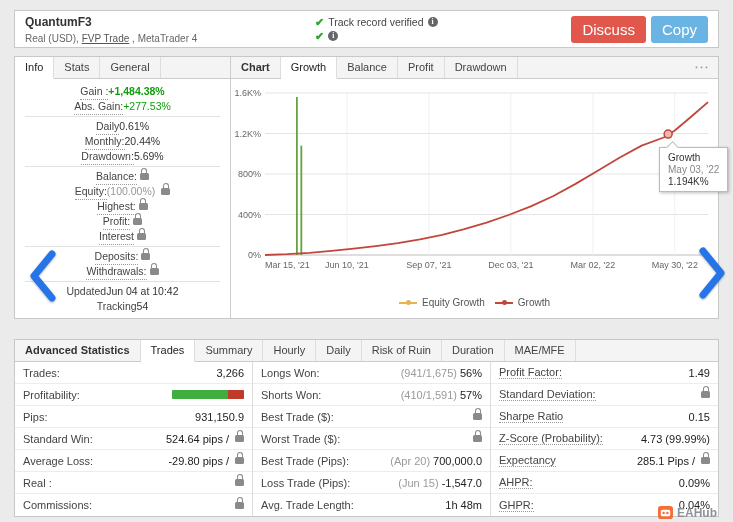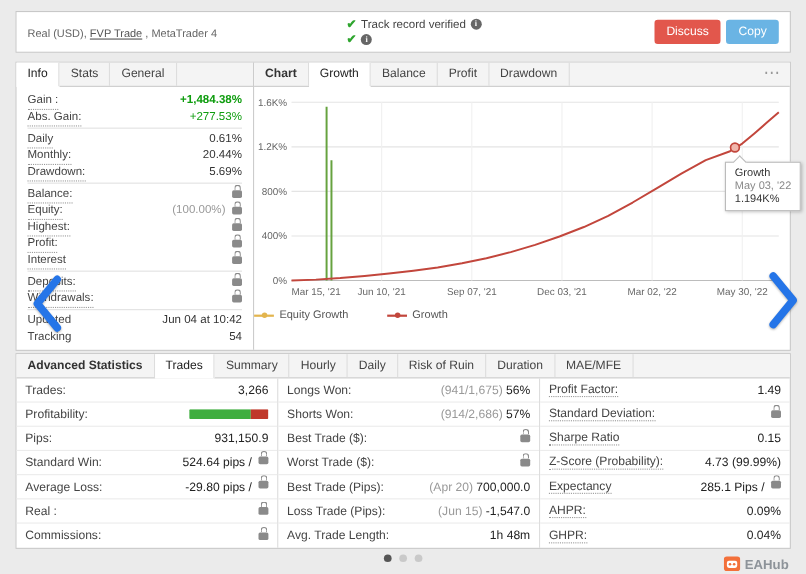--- a/index.html
+++ b/index.html
@@ -11,62 +11,62 @@
   .header{display:flex;align-items:center;padding:4px 10px;margin-bottom:8px;height:38px}
   .h-left{width:235px}
   .h-title{font-size:12px;font-weight:bold;color:#333}
   .h-sub{font-size:10px;color:#666;margin-top:4px}
   .h-sub a{color:#555;text-decoration:underline;cursor:pointer}
   .h-center{flex:1;padding-left:55px;font-size:10.5px;color:#444}
   .verify-row{display:flex;align-items:center;gap:4px;line-height:14px}
   .check{color:#2ea52e;font-weight:bold;font-size:11px}
   .info-i{display:inline-block;width:10px;height:10px;border-radius:50%;background:#666;color:#fff;font-size:7.5px;line-height:10px;text-align:center;font-weight:bold;font-family:"Liberation Serif",serif}
   .h-buttons{display:flex;gap:5px}
-  .btn{border:none;border-radius:3px;color:#fff;font-size:11px;padding:5px 11px;cursor:pointer}
+  .btn{border:none;border-radius:3px;color:#fff;font-size:15px;padding:5px 11px;cursor:pointer}
   .btn-discuss{background:#e2574c}
   .btn-copy{background:#6ab4e4}
   
   .main{display:flex;height:263px;padding:0}
   .info-col{width:216px;border-right:1px solid #ccc;display:flex;flex-direction:column}
   .chart-col{flex:1;display:flex;flex-direction:column;min-width:0}
   .tabbar{display:flex;background:#f4f4f4;border-bottom:1px solid #ccc;height:22px;position:relative;flex-shrink:0}
   .tab{line-height:21px;padding:0 10px;font-size:11px;color:#444;border-right:1px solid #ddd;cursor:pointer;white-space:nowrap}
   .tab.bold{font-weight:bold;color:#333}
   .tab.active{background:#fff;height:22px;border-bottom:1px solid #fff;color:#222}
   .more-menu{position:absolute;right:8px;top:0;line-height:20px;color:#999;font-size:15px;cursor:pointer;letter-spacing:1px}
   
   .info-rows{padding:5px 10px;font-size:10.5px;color:#444;flex:1;overflow:hidden}
-  .info-row{display:flex;justify-content:space-between;align-items:center;line-height:15px;height:15px}
+  .info-row{display:flex;justify-content:center;align-items:center;line-height:15px;height:15px}
   .info-label.dotted{border-bottom:1px dotted #999;cursor:help}
   .info-value{color:#333;display:flex;align-items:center;gap:3px}
   .info-value .muted{color:#999}
   .green{color:#0f9d0f}
   .green-bold{color:#0f9d0f;font-weight:bold}
   .info-divider{border-top:1px solid #e2e2e2;margin:2px 0}
   .lock{display:inline-block;width:9px;height:7px;background:#8a8a8a;border-radius:1.5px;position:relative;margin-left:3px;vertical-align:middle}
   .lock::before{content:"";position:absolute;left:1.5px;top:-5px;width:4px;height:4px;border:1.5px solid #8a8a8a;border-bottom:none;border-radius:3px 3px 0 0}
   
   .chart-area{position:relative;flex:1}
   .chart-area svg.plot{display:block;margin:2px auto 0}
-  .legend{display:flex;gap:35px;margin-top:0;font-size:10px;color:#555}
+  .legend{display:flex;justify-content:center;gap:10px;margin-top:16px;font-size:10px;color:#555}
   .legend-item{display:flex;align-items:center;gap:5px}
   .legend-swatch{position:relative;display:inline-block;width:18px;height:2px}
   .legend-dot{position:absolute;left:7px;top:-1.5px;width:5px;height:5px;border-radius:50%}
   .tooltip{position:absolute;left:428px;top:68px;background:#fff;border:1px solid #bbb;box-shadow:1px 1px 3px rgba(0,0,0,.25);padding:4px 8px;font-size:10px;color:#333;z-index:4;white-space:nowrap}
   .tooltip::before{content:"";position:absolute;top:-5px;left:8px;width:8px;height:8px;background:#fff;border-left:1px solid #bbb;border-top:1px solid #bbb;transform:rotate(45deg)}
   .tt-date{color:#888;margin:1px 0}
   
-  .stats{margin-top:2px}
+  .stats{margin-top:20px}
   .stats-grid{display:grid;grid-template-columns:238px 238px 1fr}
   .stat-col{border-right:1px solid #ddd}
   .stat-col:last-child{border-right:none}
   .stat-row{display:flex;justify-content:space-between;align-items:center;height:22px;padding:0 8px;border-bottom:1px solid #ececec;font-size:11px;color:#444}
   .stat-col .stat-row:last-child{border-bottom:none}
   .stat-label.dotted{border-bottom:1px dotted #999;cursor:help}
-  .stat-value{color:#222;display:flex;align-items:flex-start;gap:3px}
+  .stat-value{color:#222;display:flex;align-items:center;gap:3px}
   .stat-value .muted{color:#999}
   .prof-bar{display:inline-flex;width:72px;height:9px;border-radius:1px;overflow:hidden}
   .bar-green{background:#3fae3f;height:100%}
   .bar-red{background:#c0392b;height:100%}
   
   .dots{display:flex;gap:7px;justify-content:center;padding:5px 0}
   .dot{width:7px;height:7px;border-radius:50%;background:#c9c9c9;cursor:pointer}
   .dot.active{background:#555}
   .eahub{position:absolute;right:16px;top:505px;display:flex;align-items:center;gap:4px;cursor:pointer;z-index:6}
   .eahub-text{font-size:12px;font-weight:bold;color:#8d9399}
@@ -74,20 +74,21 @@
   .arrow-left{left:28px;top:250px}
   .arrow-right{right:6px;top:247px}
 </style>
 </head>
 <body>
 
 <div class="wrap">
 
   <div class="panel header">
     <div class="h-left">
+      <div class="h-title">QuantumF3</div>
       <div class="h-sub">
         <span>Real (USD), </span><a>FVP Trade</a><span> , MetaTrader 4</span>
       </div>
     </div>
     <div class="h-center">
       <div class="verify-row">
         <span class="check">✔</span>
         <span>Track record verified</span>
         <span class="info-i">i</span>
       </div>
@@ -326,21 +327,21 @@
           <div class="stat-row">
             <span class="stat-label">Longs Won:</span>
             <span class="stat-value">
               <span class="muted">(941/1,675)</span>
               <span>56%</span>
             </span>
           </div>
           <div class="stat-row">
             <span class="stat-label">Shorts Won:</span>
             <span class="stat-value">
-              <span class="muted">(914/2,686)</span>
+              <span class="muted">(410/1,591)</span>
               <span>57%</span>
             </span>
           </div>
           <div class="stat-row">
             <span class="stat-label">Best Trade ($):</span>
             <span class="stat-value">
               <span class="lock"></span>
             </span>
           </div>
           <div class="stat-row">

